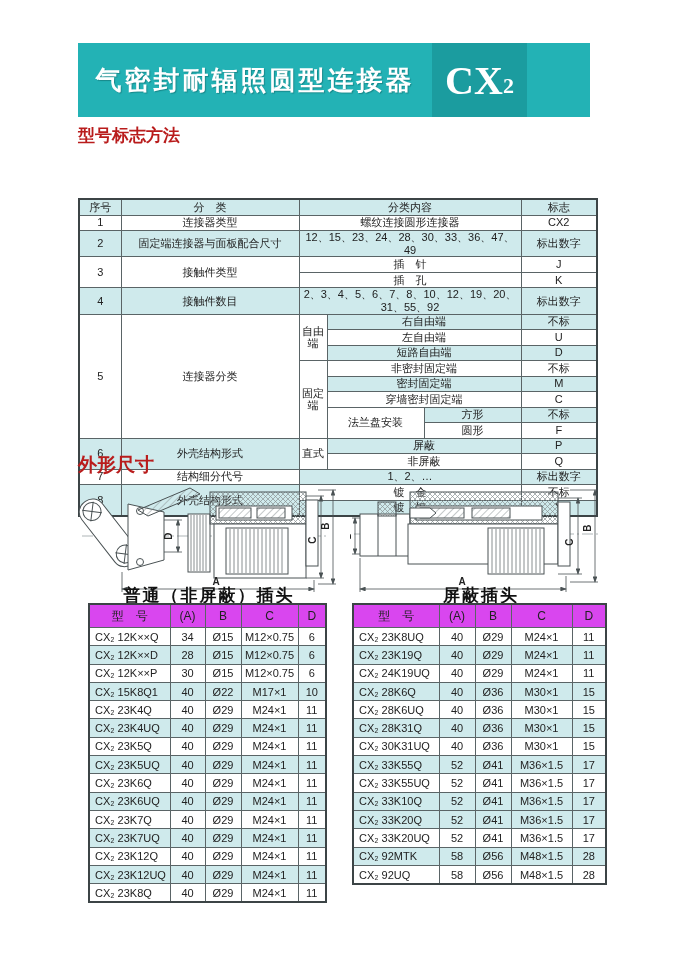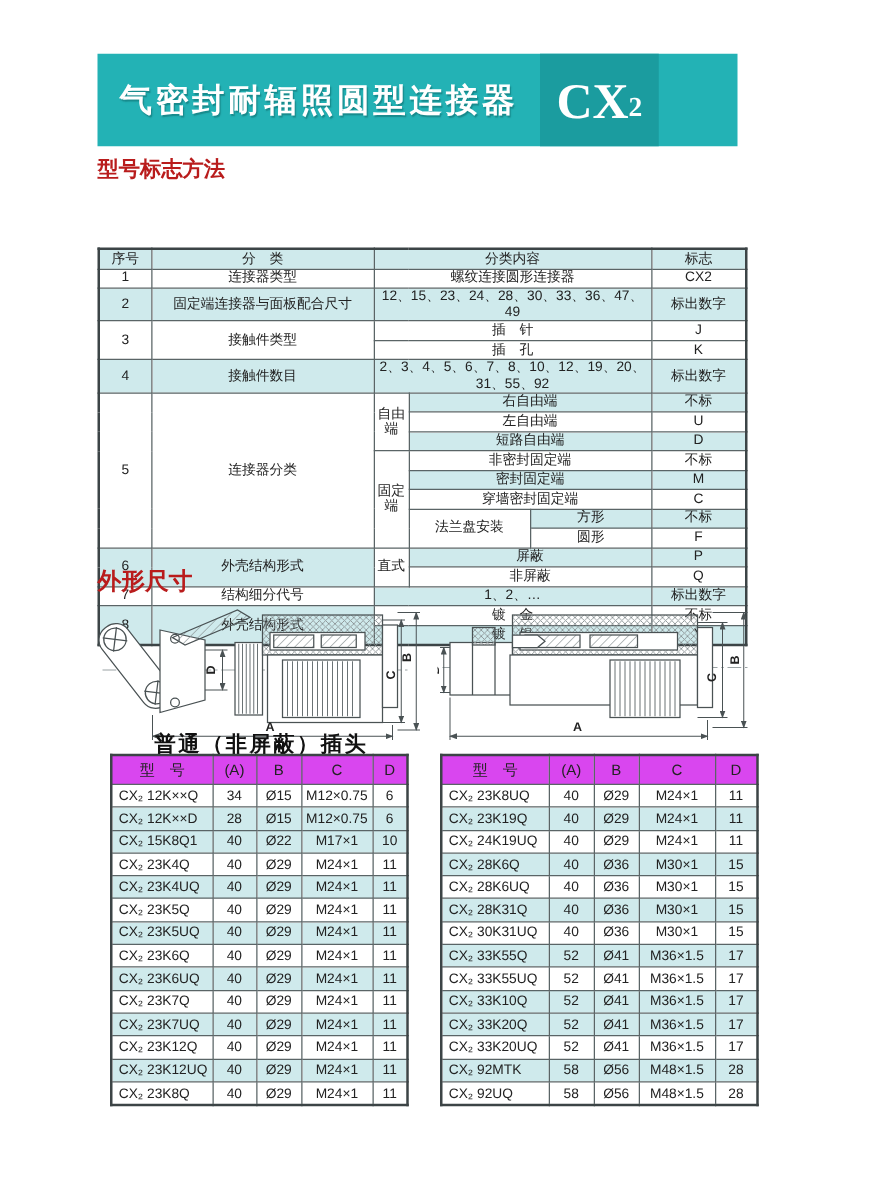--- a/index.html
+++ b/index.html
@@ -316,20 +316,21 @@
     <line class="dim" x1="245" y1="6" x2="245" y2="98" marker-start="url(#ar)" marker-end="url(#ar)"></line>
     <text transform="rotate(-90 241 44)" x="241" y="44" text-anchor="middle">B</text>
 
     <line class="dim" x1="10" y1="74" x2="10" y2="108"></line>
     <line class="dim" x1="216" y1="92" x2="216" y2="108"></line>
     <line class="dim" x1="10" y1="105" x2="216" y2="105" marker-start="url(#ar)" marker-end="url(#ar)"></line>
     <text x="112" y="101" text-anchor="middle">A</text>
   </svg>
 
   <div class="cap" id="capL">普通（非屏蔽）插头</div>
+  <div class="cap" id="capR">屏蔽插头</div>
 
   <table class="stab" id="stabL">
     <colgroup>
         <col style="width:81px">
         <col style="width:35px">
         <col style="width:36px">
         <col style="width:57px">
         <col style="width:28px">
       </colgroup>
     <thead>
@@ -349,20 +350,27 @@
           <td>M12×0.75</td>
           <td>6</td>
         </tr>
         <tr class="c">
           <td class="model">CX₂ 12K××D</td>
           <td>28</td>
           <td>Ø15</td>
           <td>M12×0.75</td>
           <td>6</td>
         </tr>
+        <tr>
+          <td class="model">CX₂ 12K××P</td>
+          <td>30</td>
+          <td>Ø15</td>
+          <td>M12×0.75</td>
+          <td>6</td>
+        </tr>
         <tr class="c">
           <td class="model">CX₂ 15K8Q1</td>
           <td>40</td>
           <td>Ø22</td>
           <td>M17×1</td>
           <td>10</td>
         </tr>
         <tr>
           <td class="model">CX₂ 23K4Q</td>
           <td>40</td>

